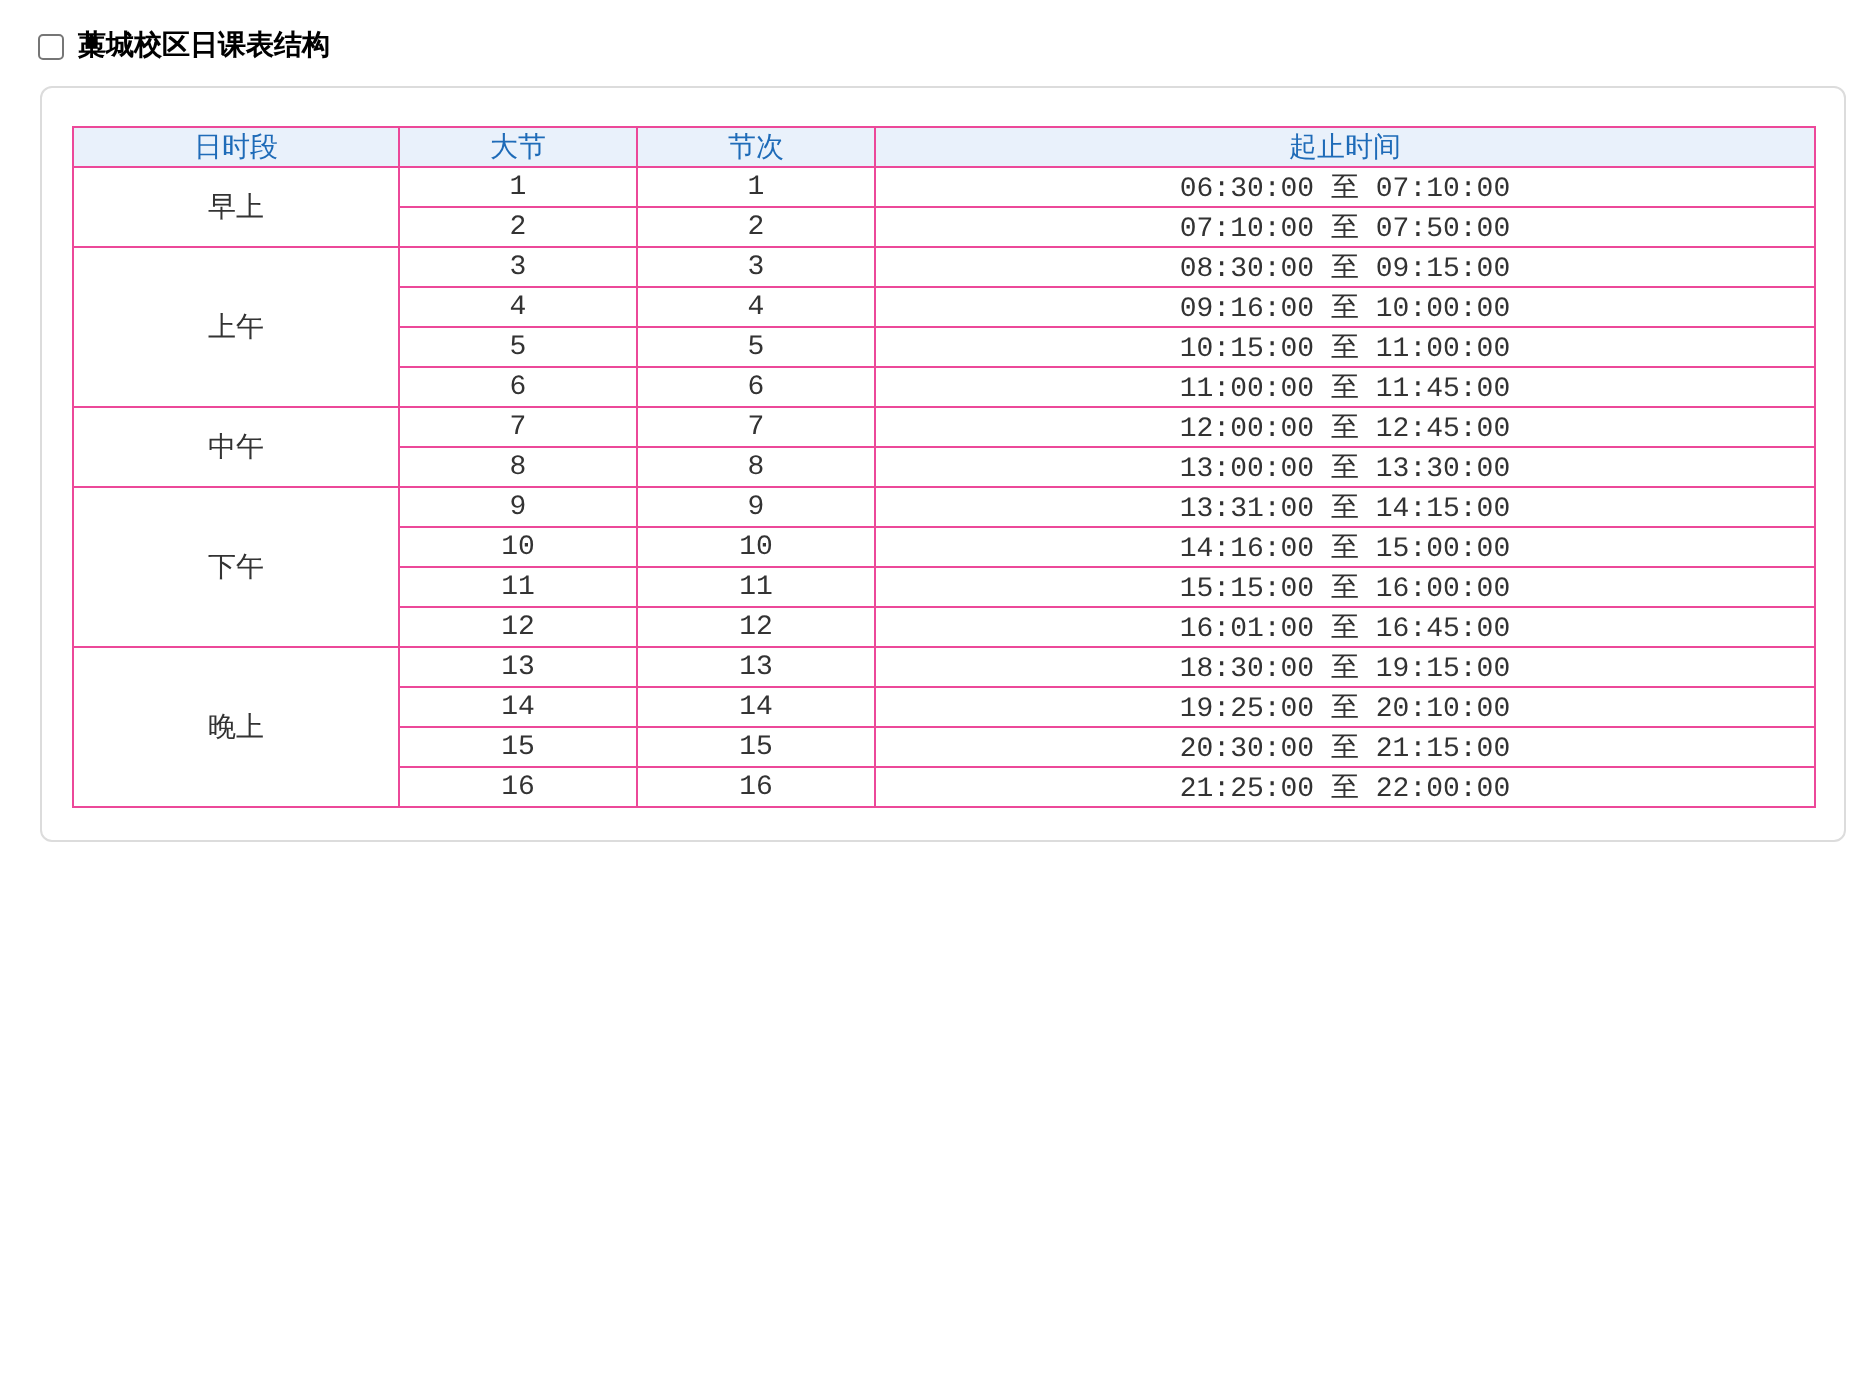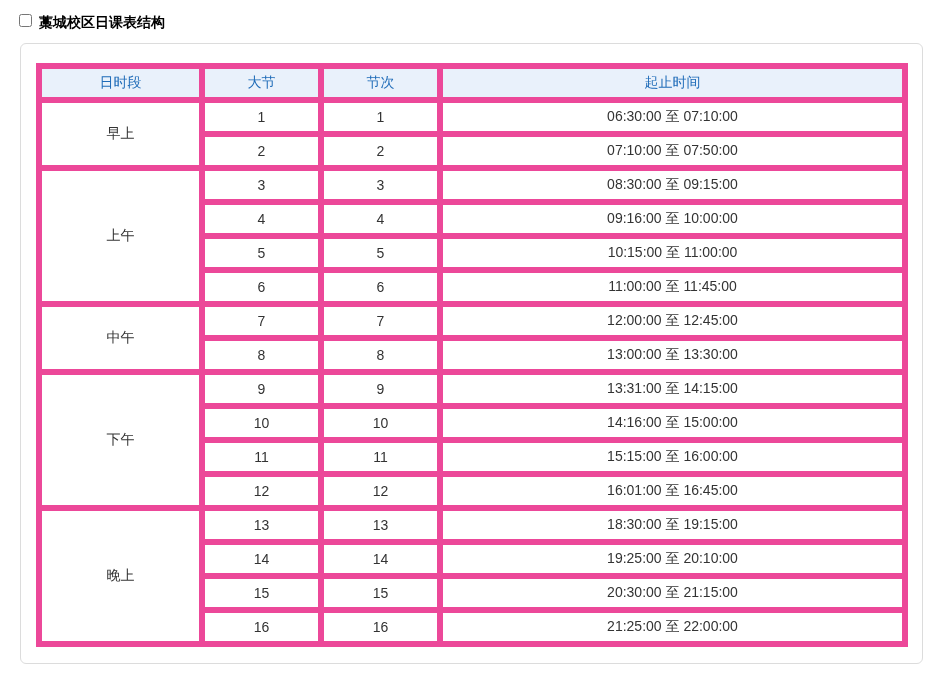--- a/index.html
+++ b/index.html
@@ -6,21 +6,21 @@
   html, body {
     margin: 0;
     padding: 0;
     background: #ffffff;
     width: 937px;
     height: 695px;
     font-family: "Liberation Sans", "DejaVu Sans", sans-serif;
   }
   .title-row {
     display: flex;
-    align-items: flex-start;
+    align-items: flex-end;
     gap: 7px;
     padding: 14px 0 0 19px;
     height: 30px;
   }
   .title-row input[type="checkbox"] {
     width: 13px;
     height: 13px;
     margin: 0;
     accent-color: #ffffff;
   }
@@ -37,26 +37,27 @@
     padding: 19px 14px 16px 15px;
     background: #ffffff;
   }
   table.schedule {
     width: 100%;
     border-collapse: collapse;
     table-layout: fixed;
   }
   table.schedule th,
   table.schedule td {
-    border: 6px solid #ec4899;
-    height: 34px;
+    border: 1px solid #ec4899;
+    height: 20px;
     text-align: center;
     vertical-align: middle;
     font-size: 14px;
     padding: 0;
+    font-family: Liberation Mono, monospace;
   }
   table.schedule th {
     background: #e9f1fb;
     color: #1e6bb8;
     font-weight: 400;
   }
   table.schedule td {
     color: #333333;
     background: #ffffff;
   }

